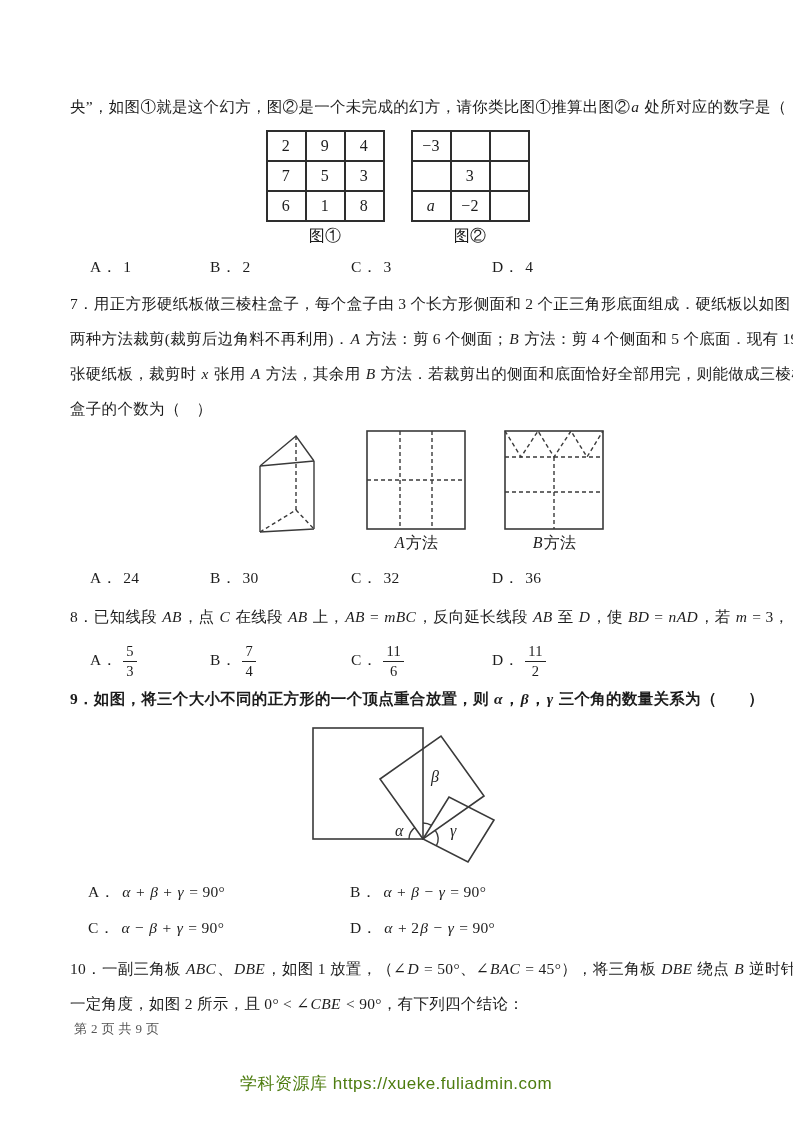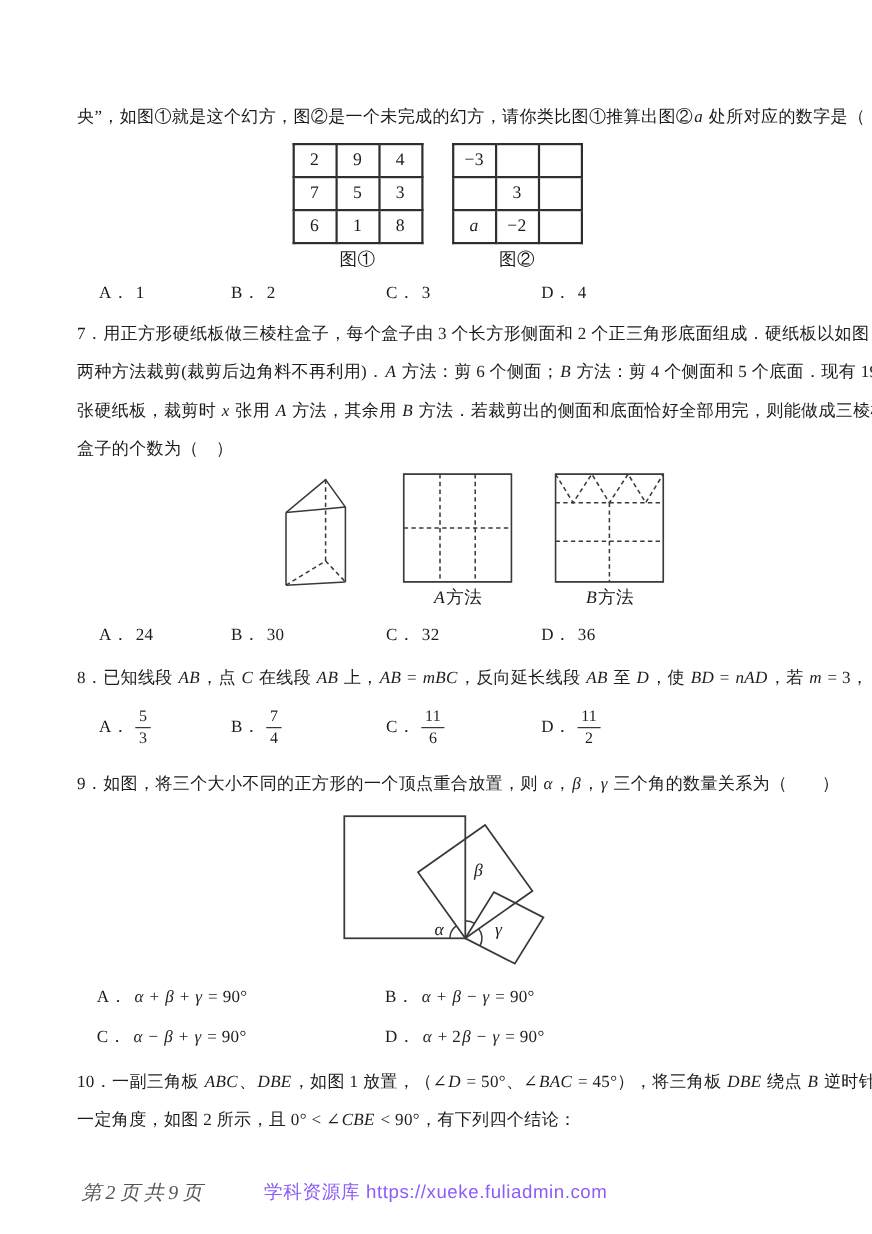--- a/index.html
+++ b/index.html
@@ -46,27 +46,27 @@
   svg .dash  { fill:none; stroke:#3a3a3a; stroke-width:1.4; stroke-dasharray:4 3; }
   svg .thin  { fill:none; stroke:#3a3a3a; stroke-width:1.4; }
 
   
   .fig9 { margin-top:4px; padding-left:228px; }
   .fig9 text { font-style:italic; font-size:16px; fill:#222; font-family:"Liberation Serif",serif; }
   .optrow2x2 { display:grid; grid-template-columns:262px 1fr; row-gap:16px; padding-left:18px; margin-top:8px; line-height:20px; }
 
   
   .footer-left {
-    position:absolute; left:74px; top:1072px;
-    font-size:18px; color:#555; letter-spacing:4px;font-style:italic;
+    position:absolute; left:74px; top:1020px;
+    font-size:13px; color:#555; letter-spacing:4px;
   }
   .footer-center {
     position:absolute; left:240px; top:1072px;
     font-family:"Liberation Sans","DejaVu Sans",sans-serif;
-    font-size:17px; color:#8b5cf6; letter-spacing:.5px;
+    font-size:17px; color:#4d7c0f; letter-spacing:.5px;
   }
 </style>
 </head>
 <body>
 
 <div class="page">
   <div class="content">
 
     <div class="tline"><span>央”，如图①就是这个幻方，图②是一个未完成的幻方，请你类比图①推算出图②</span><span class="var">a</span><span> 处所对应的数字是（　）</span></div>
 
@@ -185,21 +185,21 @@
       <span class="opt"><span class="okey">C．</span><span class="frac">
             <span class="num">11</span>
             <span class="den">6</span>
           </span></span>
       <span class="opt"><span class="okey">D．</span><span class="frac">
             <span class="num">11</span>
             <span class="den">2</span>
           </span></span>
     </div>
 
-    <div class="tline" style="margin-top:22px;"><span>9．如图，将三个大小不同的正方形的一个顶点重合放置，则 </span><span class="var">α</span><span>，</span><span class="var">β</span><span>，</span><span class="var">γ</span><span> 三个角的数量关系为（　　）</span></div>
+    <div class="tline" style="margin-top:8px;font-weight:bold;"><span>9．如图，将三个大小不同的正方形的一个顶点重合放置，则 </span><span class="var">α</span><span>，</span><span class="var">β</span><span>，</span><span class="var">γ</span><span> 三个角的数量关系为（　　）</span></div>
 
     <div class="fig9">
       <svg width="235" height="156" viewBox="0 0 235 156">
         <rect class="solid" x="15" y="14" width="110" height="111"></rect>
         <polygon class="solid" points="125,125 82,65 143,22 186,82"></polygon>
         <polygon class="solid" points="125,125 151,83 196,106 170,148"></polygon>
         <path class="thin" d="M111 125 A 14 14 0 0 1 116.8 113.6"></path>
         <path class="thin" d="M125 109 A 16 16 0 0 1 133.5 111.4"></path>
         <path class="thin" d="M137.3 116.4 A 15 15 0 0 1 138.4 131.8"></path>
         <text x="97" y="122">α</text>

